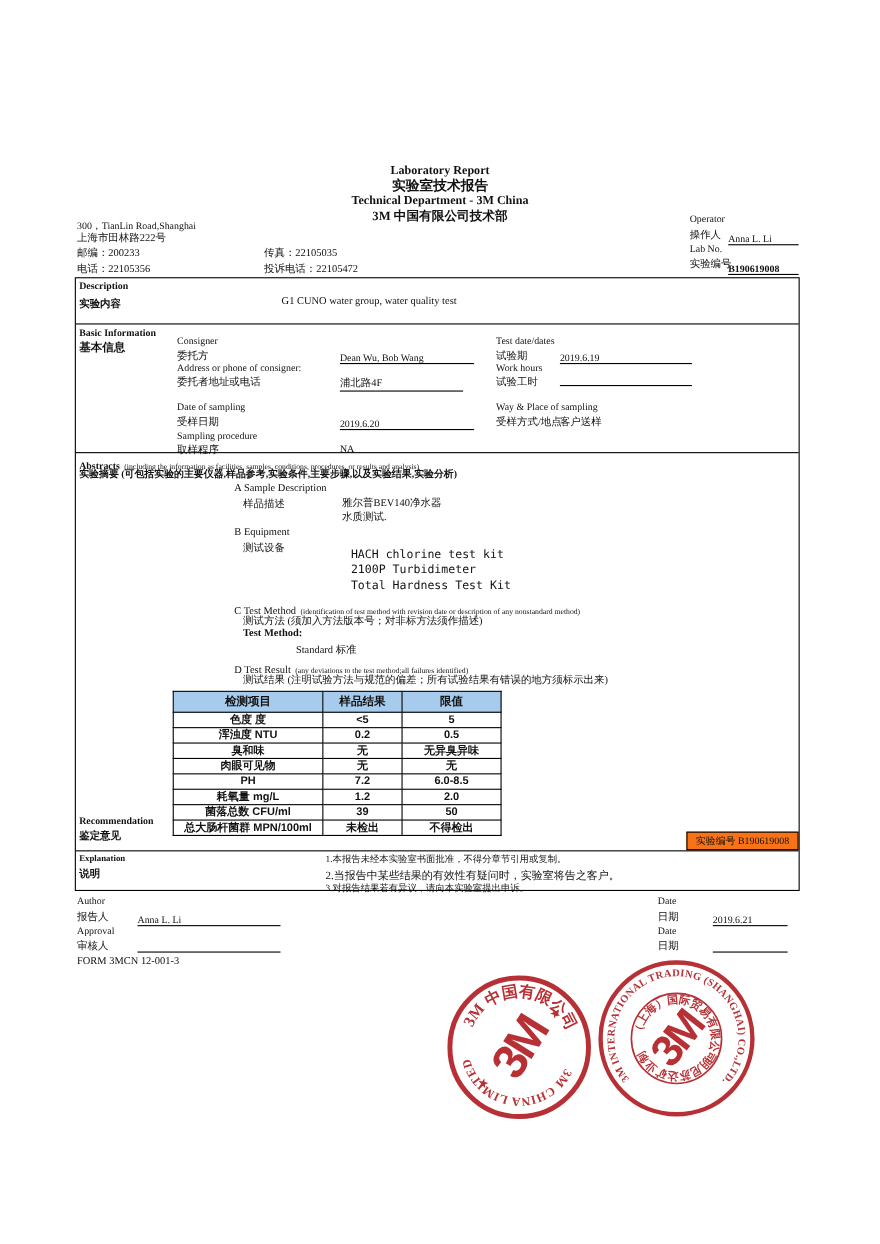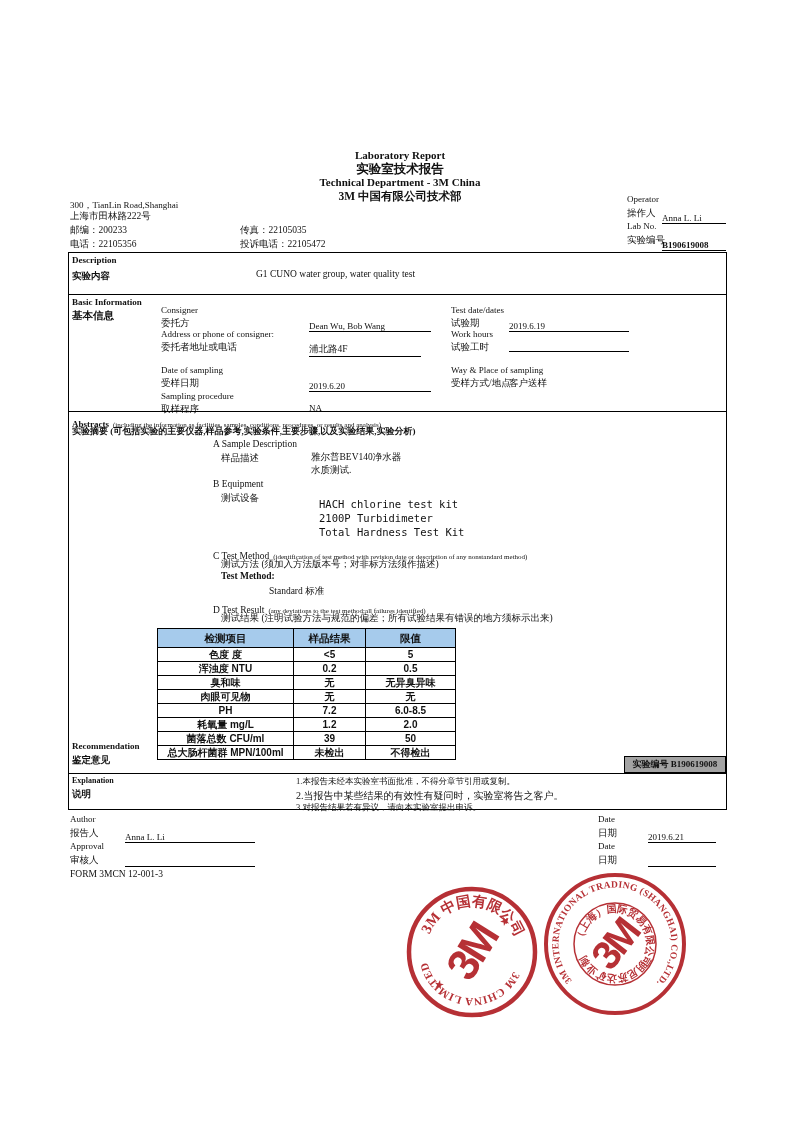--- a/index.html
+++ b/index.html
@@ -14,22 +14,22 @@
   .b{font-weight:bold;}
   .ctr{text-align:center;width:800px;left:0;}
   .u{display:inline-block;border-bottom:1px solid #000;}
   #mainbox{left:68px;top:252px;width:657px;height:556px;border:1.5px solid #000;}
   .hline{position:absolute;left:0;right:0;height:0;border-top:1.5px solid #000;}
   #resultTable{border-collapse:collapse;table-layout:fixed;
     font-family:"Liberation Sans", sans-serif;font-weight:bold;font-size:10px;}
   #resultTable td,#resultTable th{border:1.5px solid #000;text-align:center;padding:0;height:13px;line-height:13px;}
   #resultTable th{height:18px;line-height:18px;font-size:10.5px;}
   .mono{font-family:"DejaVu Sans Mono", monospace;font-size:10.5px;}
-  .labbox{position:absolute;border:1px solid #000;background:#a3a3a3;text-align:center;
-    font-weight:bold;font-size:9px;line-height:15px;}
+  .labbox{position:absolute;border:1px solid #000;background:#f97316;text-align:center;
+    font-weight:normal;font-size:9px;line-height:15px;}
   .stamp{position:absolute;opacity:.92;}
 </style>
 </head>
 <body>
 
 <div class="abs ctr b" style="top:149px;font-size:11px;">Laboratory Report</div>
 <div class="abs ctr b" style="top:161px;font-size:12.5px;">实验室技术报告</div>
 <div class="abs ctr b" style="top:176px;font-size:11px;">Technical Department - 3M China</div>
 <div class="abs ctr b" style="top:189px;font-size:11.5px;">3M 中国有限公司技术部</div>
 

